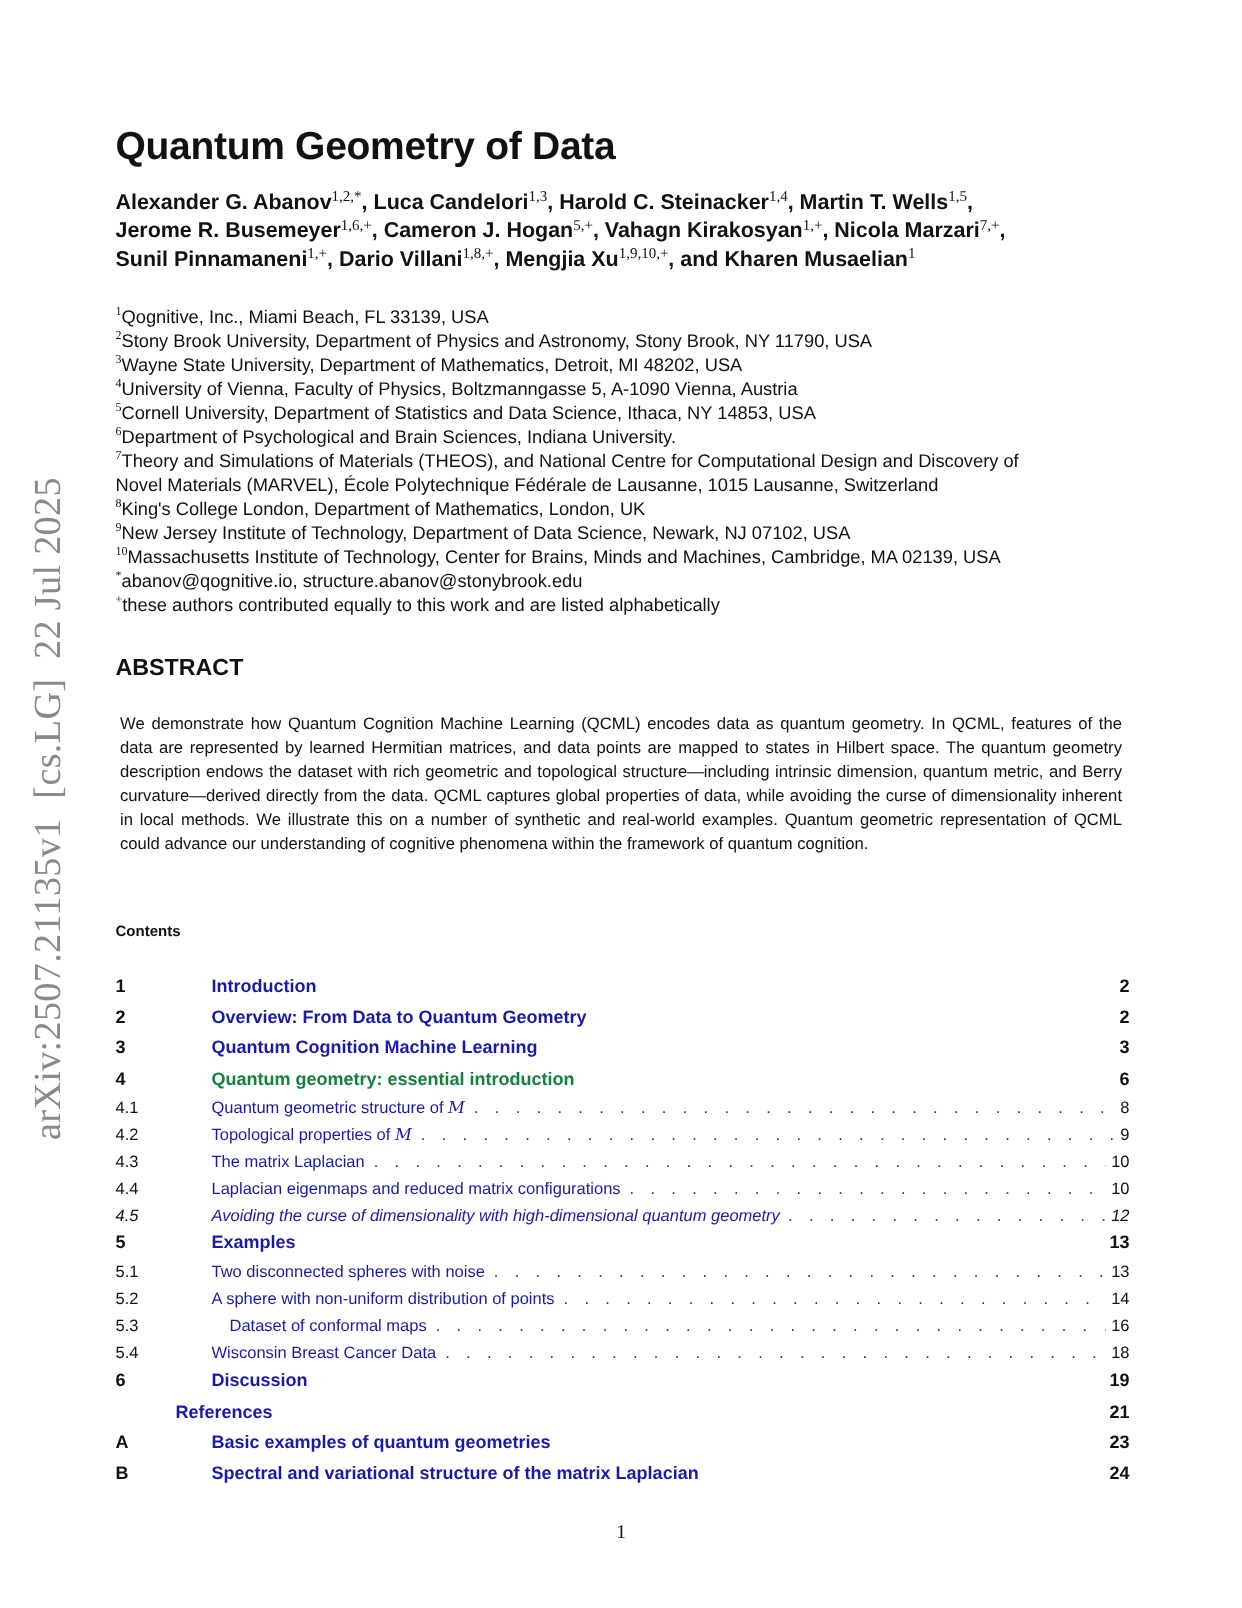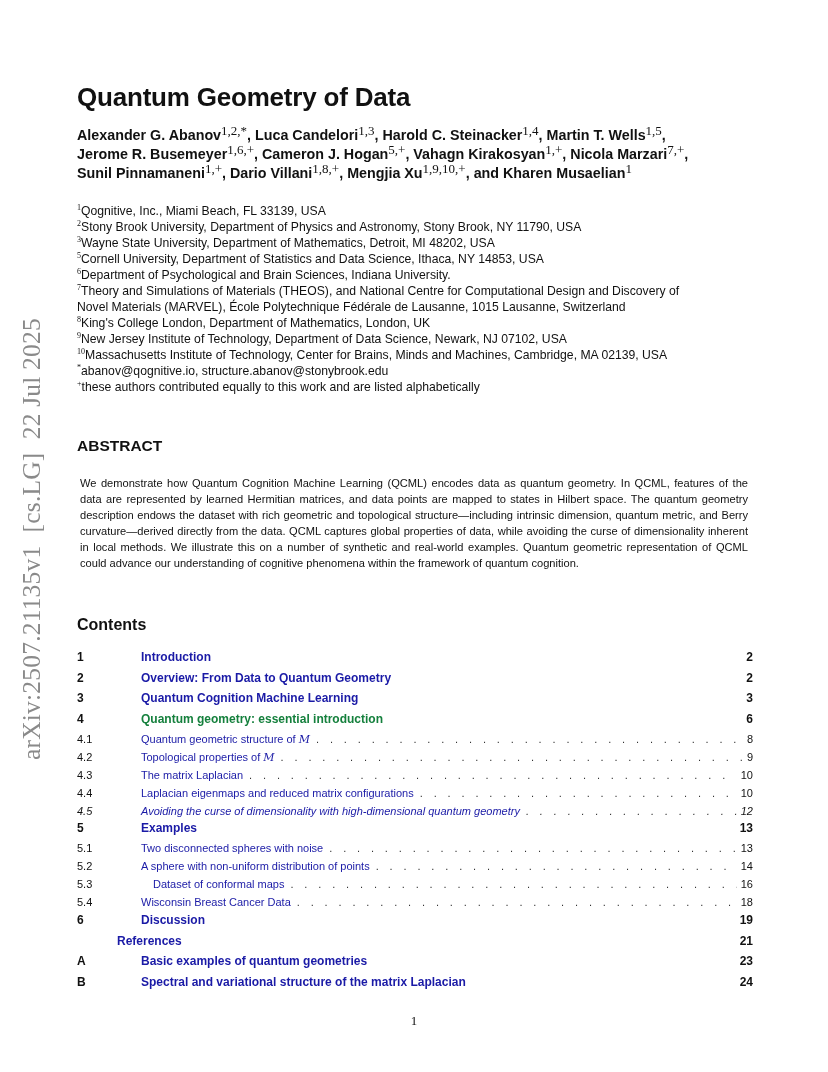--- a/index.html
+++ b/index.html
@@ -5,27 +5,27 @@
   html, body { margin: 0; padding: 0; background: #ffffff; }
   body { width: 828px; height: 1072px; position: relative; overflow: hidden; font-family: "Liberation Sans", sans-serif; color: #111; }
   .margin-stamp {
     position: absolute; left: 8px; top: 300px; width: 460px; height: 48px;
     transform-origin: 0 0; transform: translate(0, 460px) rotate(-90deg);
     font-family: "Liberation Serif", serif; font-size: 25.5px; color: #8a8a8a;
     white-space: pre; line-height: 48px; letter-spacing: 0.2px;
   }
   .title { position: absolute; left: 77px; top: 82px; font-size: 26px; font-weight: bold; letter-spacing: -0.2px; }
   .authors { position: absolute; left: 77px; top: 126px; width: 690px; font-size: 14.3px; font-weight: bold; line-height: 19px; }
-  .authors sup { font-size: 13px; font-weight: normal; vertical-align: 5px; line-height: 0; font-family: "Liberation Serif", serif; }
+  .authors sup { font-size: 10px; font-weight: normal; vertical-align: 5px; line-height: 0; font-family: "Liberation Serif", serif; }
   .affils { position: absolute; left: 77px; top: 203px; width: 700px; font-size: 12.2px; line-height: 16px; }
   .affils sup { font-size: 8px; vertical-align: 5px; line-height: 0; font-family: "Liberation Serif", serif; }
   .affil-line { white-space: nowrap; }
   .h-abstract { position: absolute; left: 77px; top: 437px; font-size: 15.5px; font-weight: bold; }
   .abstract-text { position: absolute; left: 80px; top: 475px; width: 668px; font-size: 11.1px; line-height: 16px; text-align: justify; }
-  .h-contents { position: absolute; left: 77px; top: 616px; font-size: 16px; font-weight: bold; }
+  .h-contents { position: absolute; left: 77px; top: 616px; font-size: 10px; font-weight: bold; }
   .toc { position: absolute; left: 77px; top: 0; width: 676px; }
   .toc-row { position: absolute; left: 0; width: 676px; height: 16px; font-size: 12px; line-height: 16px; display: flex; align-items: baseline; }
   .toc-row.section { font-weight: bold; }
   .toc-num { width: 24px; flex: none; color: #111; }
   .toc-title { color: #1a1aa6; white-space: nowrap; flex: none; margin-left: 40px; }
   .toc-dots { flex: 1 1 auto; overflow: hidden; white-space: nowrap; color: #333; margin: 0 4px 0 6px; letter-spacing: 3.9px; }
   .toc-fill { flex: 1 1 auto; }
   .toc-page { flex: none; text-align: right; color: #111; }
   .toc-row.sub { font-size: 11px; }
   .page-num { position: absolute; left: 0; width: 828px; top: 1013px; text-align: center; font-family: "Liberation Serif", serif; font-size: 13px; }
@@ -37,20 +37,21 @@
 <div class="margin-stamp">arXiv:2507.21135v1  [cs.LG]  22 Jul 2025</div>
 
 <div class="title">Quantum Geometry of Data</div>
 
 <div class="authors" id="authors"><span>Alexander G. Abanov</span><sup>1,2,*</sup>, <span>Luca Candelori</span><sup>1,3</sup>, <span>Harold C. Steinacker</span><sup>1,4</sup>, <span>Martin T. Wells</span><sup>1,5</sup>,<br><span>Jerome R. Busemeyer</span><sup>1,6,+</sup>, <span>Cameron J. Hogan</span><sup>5,+</sup>, <span>Vahagn Kirakosyan</span><sup>1,+</sup>, <span>Nicola Marzari</span><sup>7,+</sup>,<br><span>Sunil Pinnamaneni</span><sup>1,+</sup>, <span>Dario Villani</span><sup>1,8,+</sup>, <span>Mengjia Xu</span><sup>1,9,10,+</sup>, and <span>Kharen Musaelian</span><sup>1</sup></div>
 
 <div class="affils" id="affils">
     <div class="affil-line"><sup>1</sup><span>Qognitive, Inc., Miami Beach, FL 33139, USA</span></div>
     <div class="affil-line"><sup>2</sup><span>Stony Brook University, Department of Physics and Astronomy, Stony Brook, NY 11790, USA</span></div>
     <div class="affil-line"><sup>3</sup><span>Wayne State University, Department of Mathematics, Detroit, MI 48202, USA</span></div>
+    <div class="affil-line"><sup>4</sup><span>University of Vienna, Faculty of Physics, Boltzmanngasse 5, A-1090 Vienna, Austria</span></div>
     <div class="affil-line"><sup>5</sup><span>Cornell University, Department of Statistics and Data Science, Ithaca, NY 14853, USA</span></div>
     <div class="affil-line"><sup>6</sup><span>Department of Psychological and Brain Sciences, Indiana University.</span></div>
     <div class="affil-line"><sup>7</sup><span>Theory and Simulations of Materials (THEOS), and National Centre for Computational Design and Discovery of</span></div>
     <div class="affil-line"><span>Novel Materials (MARVEL), École Polytechnique Fédérale de Lausanne, 1015 Lausanne, Switzerland</span></div>
     <div class="affil-line"><sup>8</sup><span>King's College London, Department of Mathematics, London, UK</span></div>
     <div class="affil-line"><sup>9</sup><span>New Jersey Institute of Technology, Department of Data Science, Newark, NJ 07102, USA</span></div>
     <div class="affil-line"><sup>10</sup><span>Massachusetts Institute of Technology, Center for Brains, Minds and Machines, Cambridge, MA 02139, USA</span></div>
     <div class="affil-line"><sup>*</sup><span>abanov@qognitive.io, structure.abanov@stonybrook.edu</span></div>
     <div class="affil-line"><sup>+</sup><span>these authors contributed equally to this work and are listed alphabetically</span></div>
   </div>

